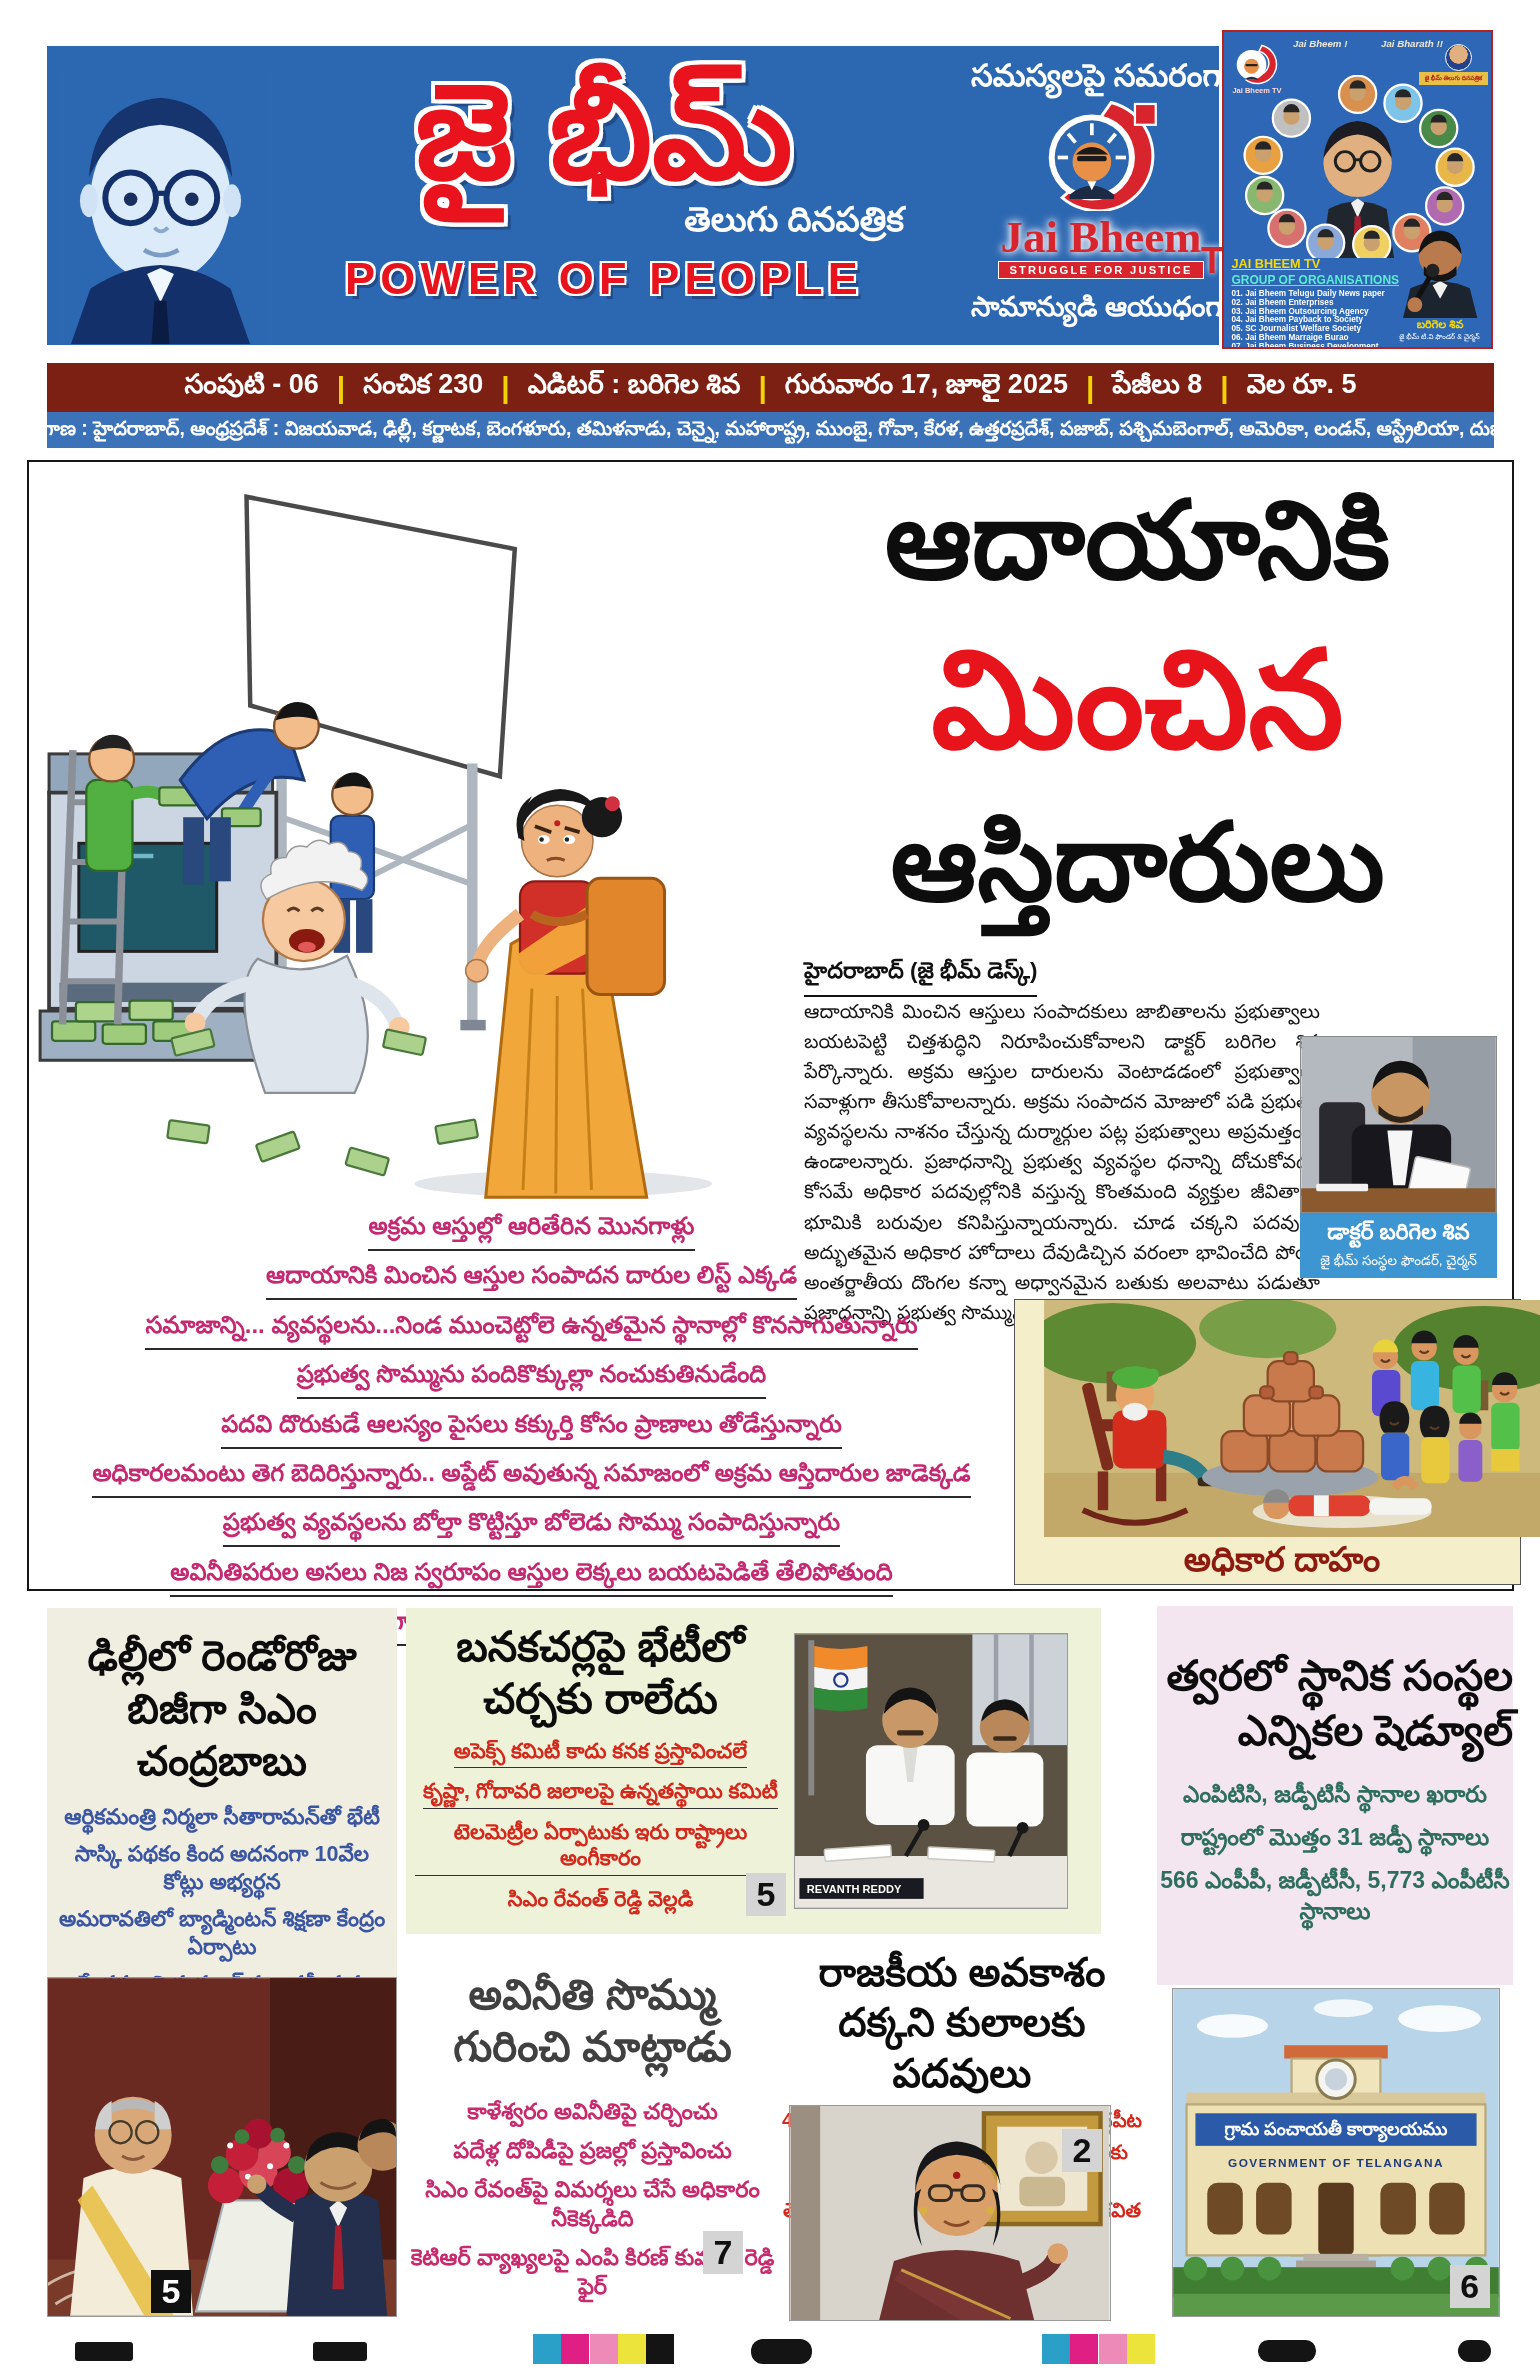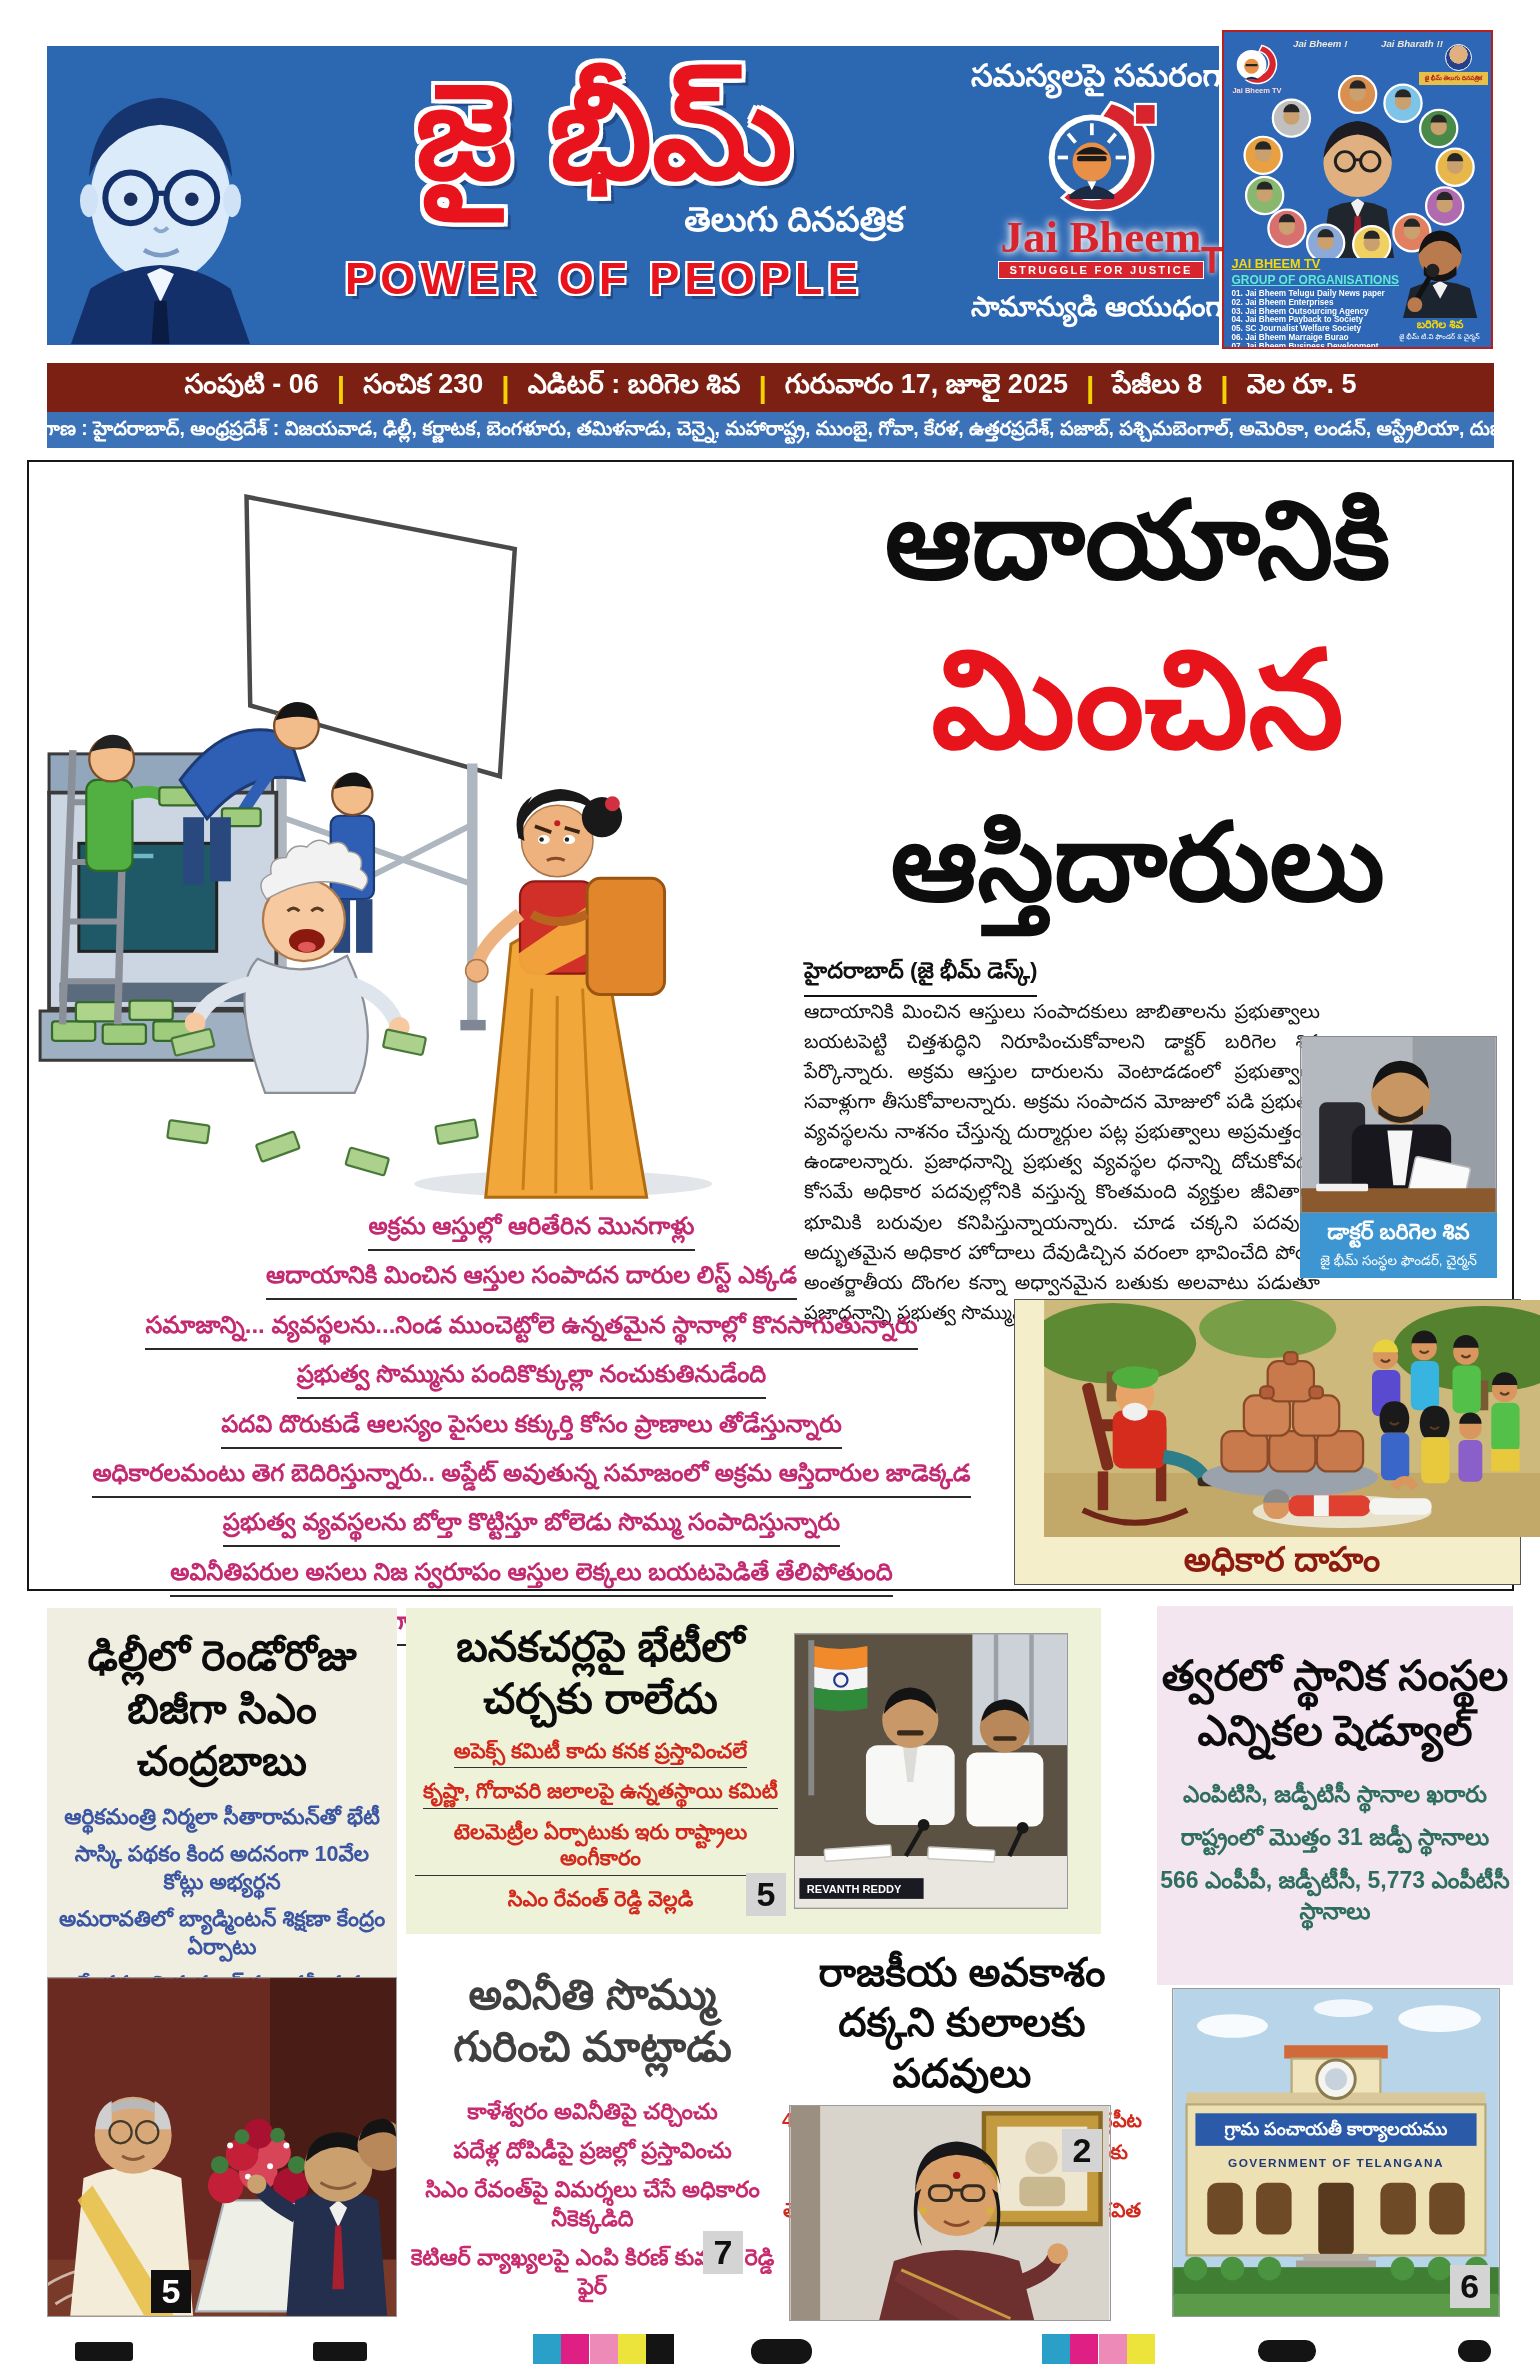--- a/index.html
+++ b/index.html
@@ -88,21 +88,21 @@
   .a7-points{margin-top:25px;}
   .a7-points .pt{color:#c82a6e;font-size:22.4px;font-weight:bold;line-height:1.28;margin-bottom:10.4px;}
 
   .art2{position:absolute;left:781px;top:1947px;width:362px;text-align:center;}
   .a2-headline div{font-size:40px;font-weight:bold;line-height:1.26;color:#0c0c0c;}
   .a2-points{margin-top:9px;}
   .a2-points .pt{color:#d4281c;font-size:20px;font-weight:bold;line-height:1.35;margin-bottom:4.5px;}
   .photo3{position:absolute;left:789px;top:2105px;width:322px;height:216px;}
 
   .card3{position:absolute;left:1157px;top:1606px;width:356px;height:379px;background:#f3e6f1;box-sizing:border-box;padding-top:43px;text-align:center;}
-  .c3-headline div{font-size:42px;font-weight:bold;line-height:1.3;color:#0c0c0c;}
+  .c3-headline div{font-size:42px;font-weight:bold;line-height:1.3;color:#0c0c0c;text-align:right;}
   .c3-points{margin-top:21px;}
   .c3-points .pt{color:#2f6e5f;font-size:23px;font-weight:bold;line-height:1.35;margin-bottom:12px;}
   .photo4{position:absolute;left:1172px;top:1988px;width:328px;height:329px;}
 
   .pagebadge{position:absolute;width:40px;height:43px;display:flex;align-items:center;justify-content:center;font-size:34px;font-weight:bold;}
   .badge-dark{background:#101010;color:#ffffff;}
   .badge-gray{background:#d4d4d4;color:#101010;}
 
   
   .regbar{position:absolute;background:#141414;}

